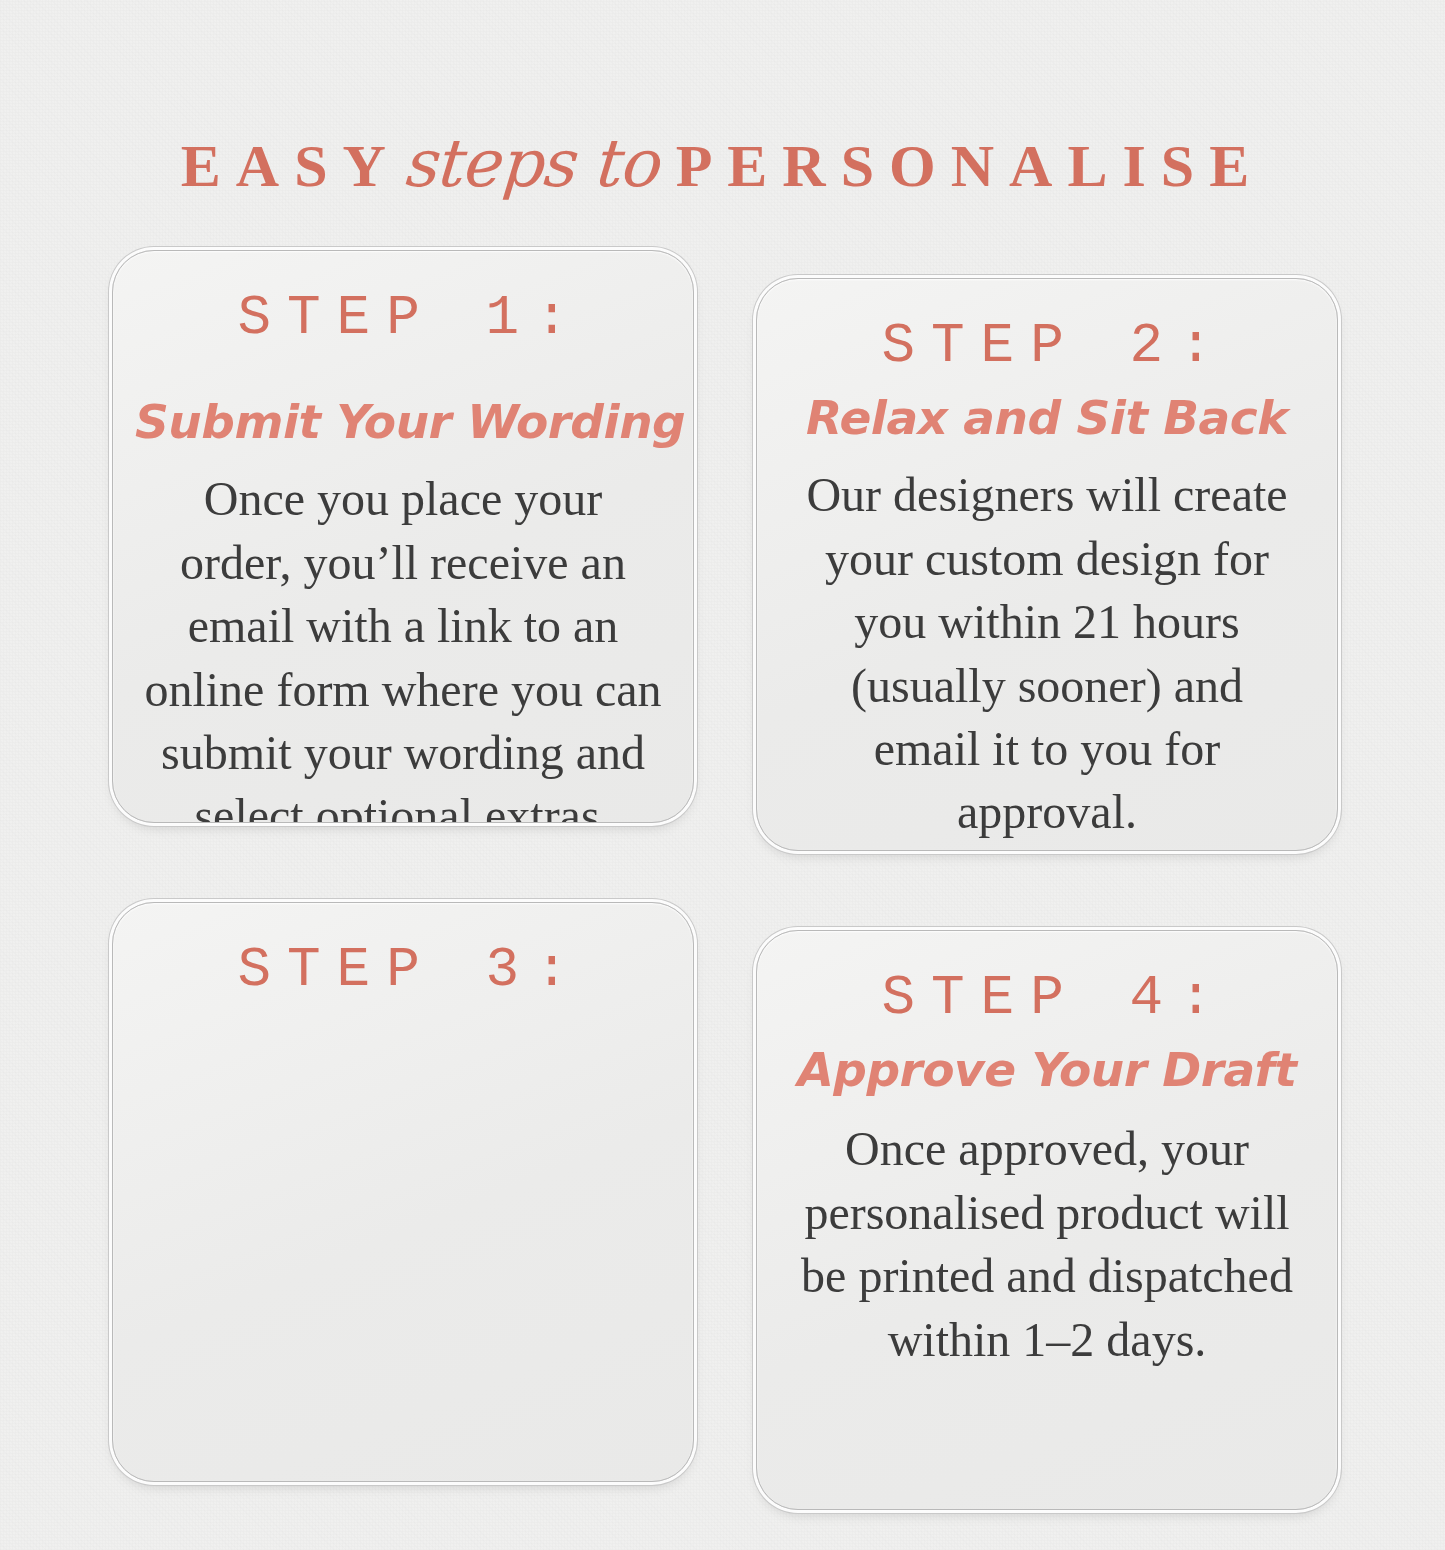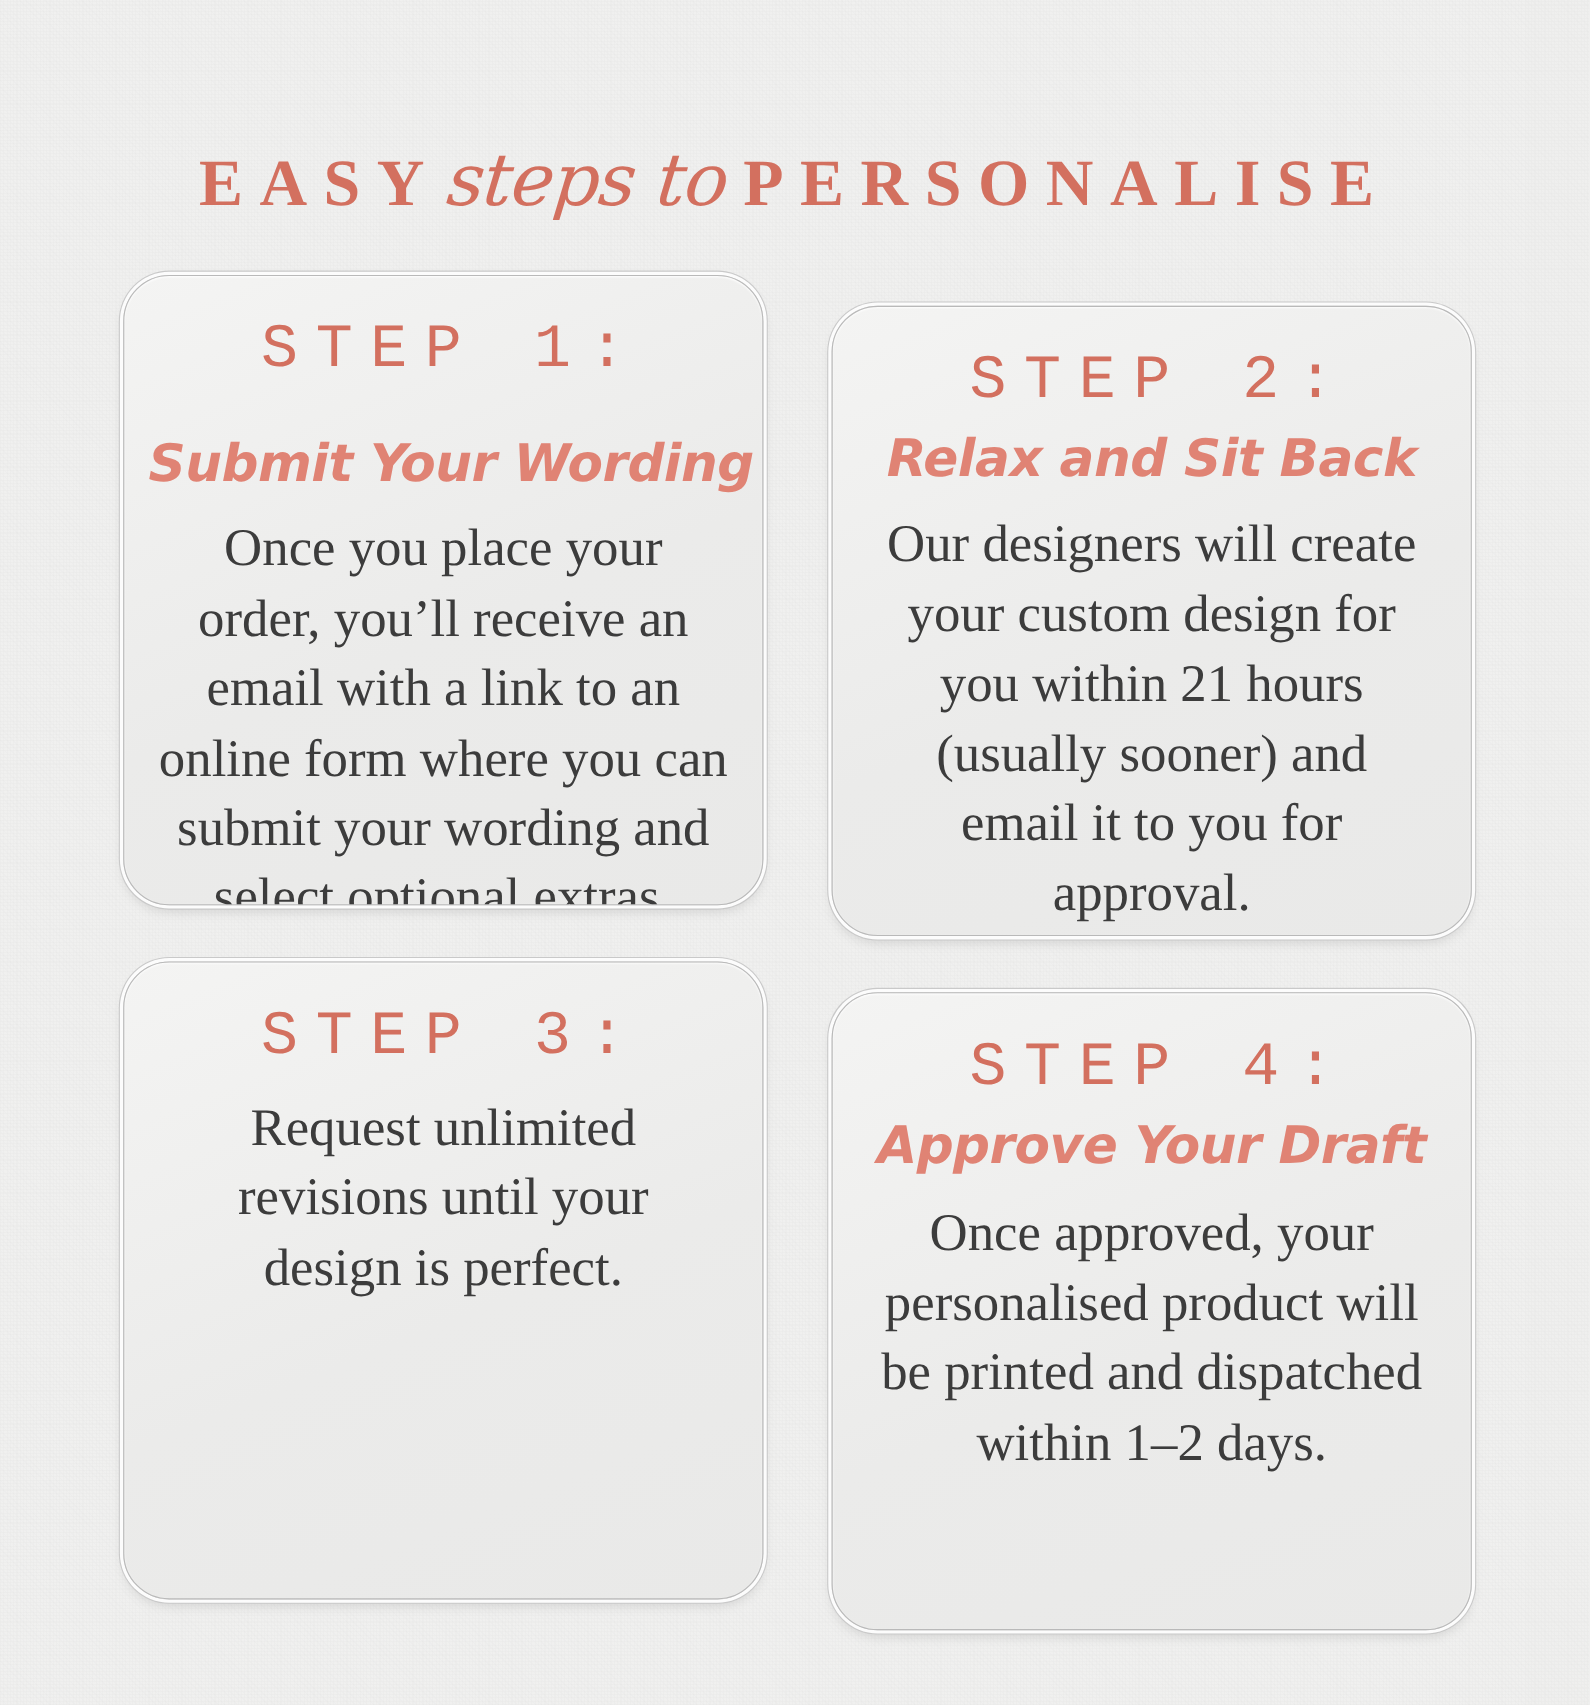--- a/index.html
+++ b/index.html
@@ -86,21 +86,21 @@
     border: 1px solid #b9b9b9;
     box-shadow:
       0 0 0 3px #fcfcfc,
       0 0 0 4px #c9c9c9,
       0 6px 13px -3px rgba(0,0,0,0.17),
       inset 0 1px 2px rgba(255,255,255,0.9);
     overflow: hidden;
   }
 
   .card-r1 { top: 0px; height: 573px; }
-  .card-r2 { top: 624px; height: 580px; }
+  .card-r2 { top: 652px; height: 580px; }
   .card-c1 { left: 4px; }
   .card-c2 { left: 648px; margin-top: 28px; }
 
   .card-inner {
     position: relative;
     width: 100%;
     height: 100%;
     padding: 38px 22px 0 22px;
     text-align: center;
   }
@@ -176,21 +176,20 @@
       <div class="card-inner">
         <div class="step-label">STEP 2:</div>
         <div class="step-subtitle">Relax and Sit Back</div>
         <div class="step-body">Our designers will create your custom design for you within 21 hours (usually sooner) and email it to you for approval.</div>
       </div>
     </div>
 
     <div class="step-card card-r2 card-c1" id="card-3">
       <div class="card-inner">
         <div class="step-label">STEP 3:</div>
-        <div class="step-body">Request unlimited revisions until your design is perfect.</div>
       </div>
     </div>
 
     <div class="step-card card-r2 card-c2" id="card-4">
       <div class="card-inner">
         <div class="step-label">STEP 4:</div>
         <div class="step-subtitle">Approve Your Draft</div>
         <div class="step-body">Once approved, your personalised product will be printed and dispatched within 1–2 days.</div>
       </div>
     </div>

